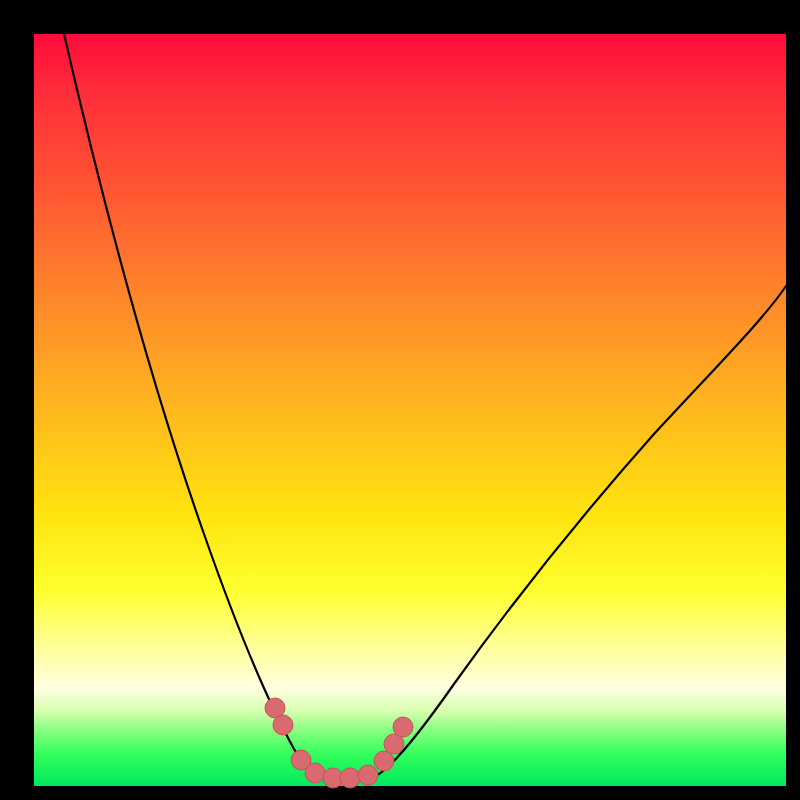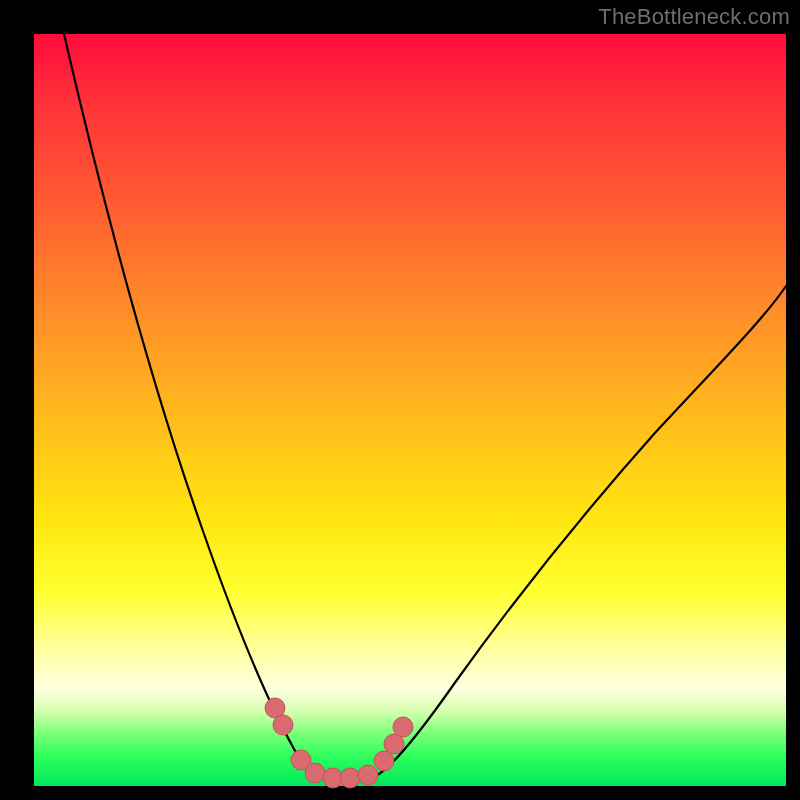--- a/index.html
+++ b/index.html
@@ -90,14 +90,13 @@
         <circle cx="316" cy="744" r="10"></circle>
         <circle cx="334" cy="741" r="10"></circle>
         <circle cx="350" cy="727" r="10"></circle>
         <circle cx="360" cy="710" r="10"></circle>
         <circle cx="369" cy="693" r="10"></circle>
       </g>
     </svg>
 
   </div>
 
-  <div class="watermark">TheBottleneck.com</div>
 </div>
 
 </body></html>

